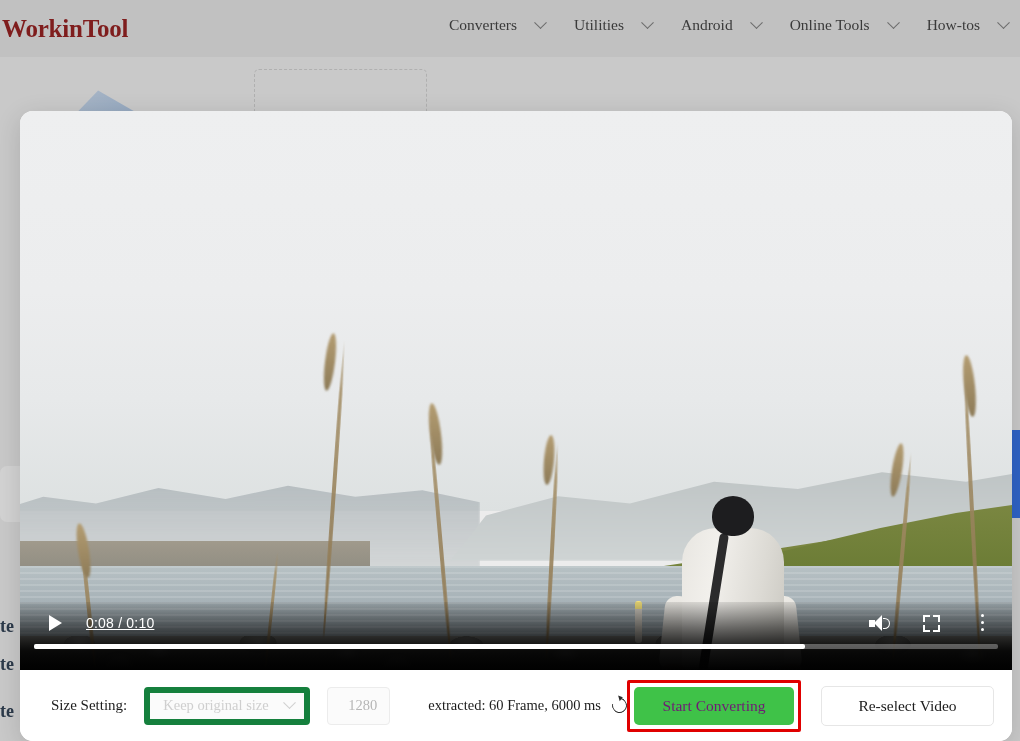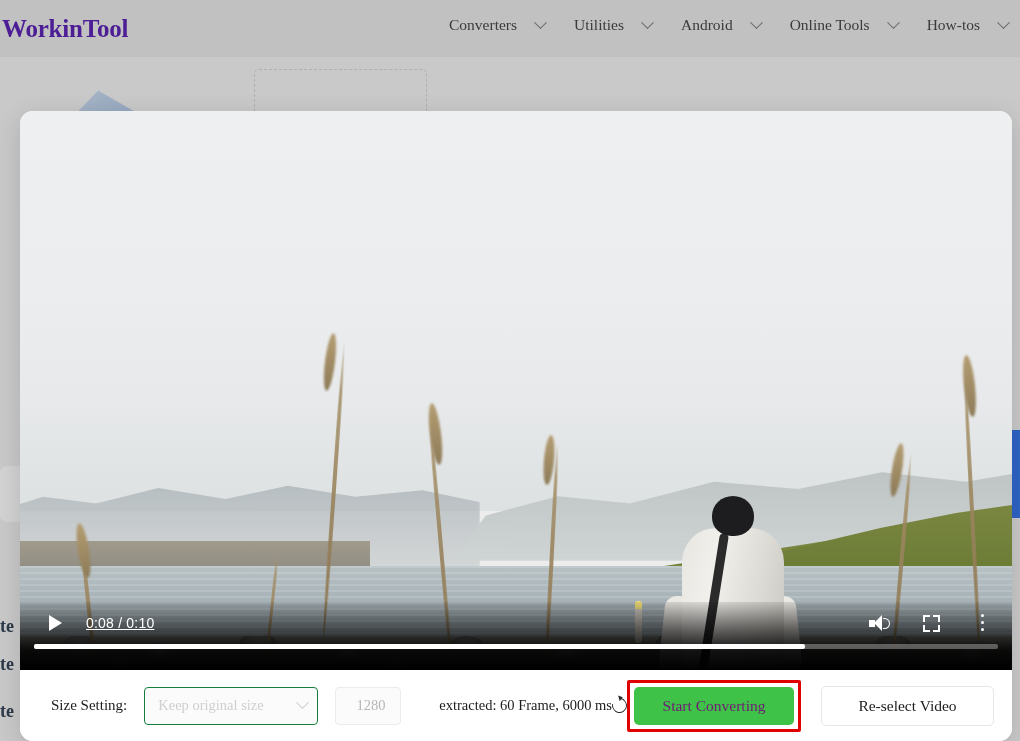--- a/index.html
+++ b/index.html
@@ -30,21 +30,21 @@
     height: 57px;
     background: #c1c1c1;
     display: flex;
     align-items: center;
   }
 
   .brand {
     font-family: "Liberation Serif", "DejaVu Serif", serif;
     font-size: 25px;
     font-weight: 700;
-    color: #4c1d95;
+    color: #7f1d1d;
     letter-spacing: -0.2px;
     margin-left: 2px;
     white-space: nowrap;
   }
 
   .nav {
     position: absolute;
     left: 449px;
     top: 16px;
     display: flex;
@@ -363,21 +363,21 @@
   }
   .tb-label {
     font-family: "Liberation Serif", serif;
     font-size: 15px;
     color: #1c1c1c;
     white-space: nowrap;
   }
   .size-select {
     width: 175px; height: 38px;
     margin-left: 17px;
-    border: 1px solid #15803d;
+    border: 6px solid #15803d;
     background: #fbfbfb;
     border-radius: 4px;
     display: flex; align-items: center;
     padding: 0 10px 0 13px;
     color: #cfcfcf;
     font-size: 14.5px;
     cursor: not-allowed;
     white-space: nowrap;
   }
   .size-select .sel-val { flex: 1 1 auto; }
@@ -396,21 +396,21 @@
     border-radius: 4px;
     display: flex; align-items: center;
     padding-left: 20px;
     color: #b6b6b6;
     font-size: 14.5px;
     font-family: "Liberation Serif", serif;
     cursor: not-allowed;
   }
   .extracted {
     margin-left: 38px;
-    display: flex; align-items: center; 
+    display: flex; align-items: center; gap: 11px;
     font-size: 14.5px;
     color: #1c1c1c;
     white-space: nowrap;
   }
   .refresh-ico {
     width: 15px; height: 15px;
     border: 1.8px solid #2a2a2a;
     border-radius: 50%;
     border-top-color: transparent;
     position: relative;

